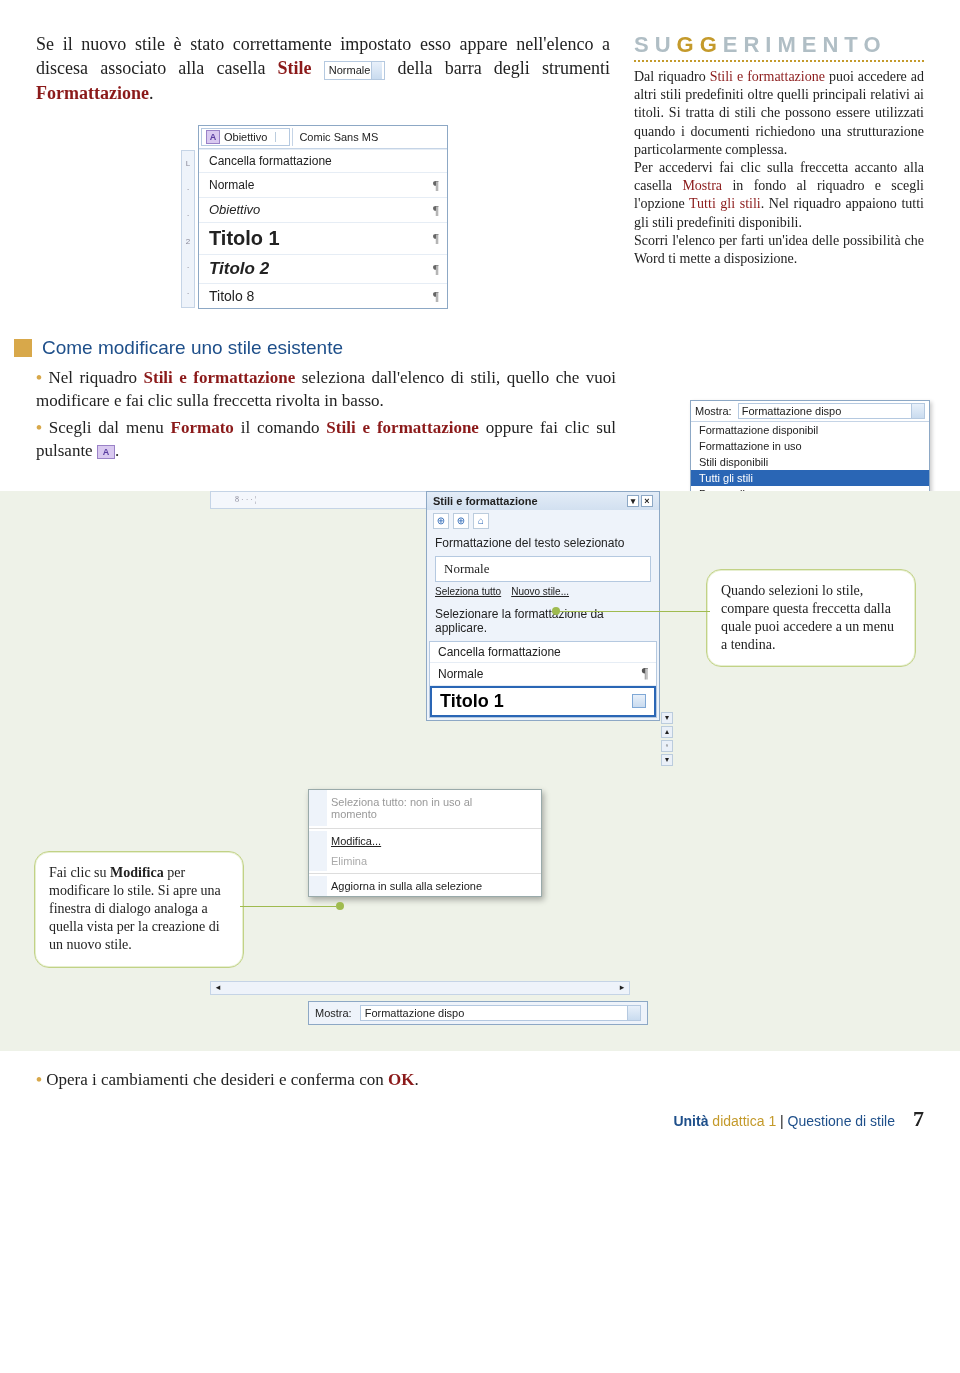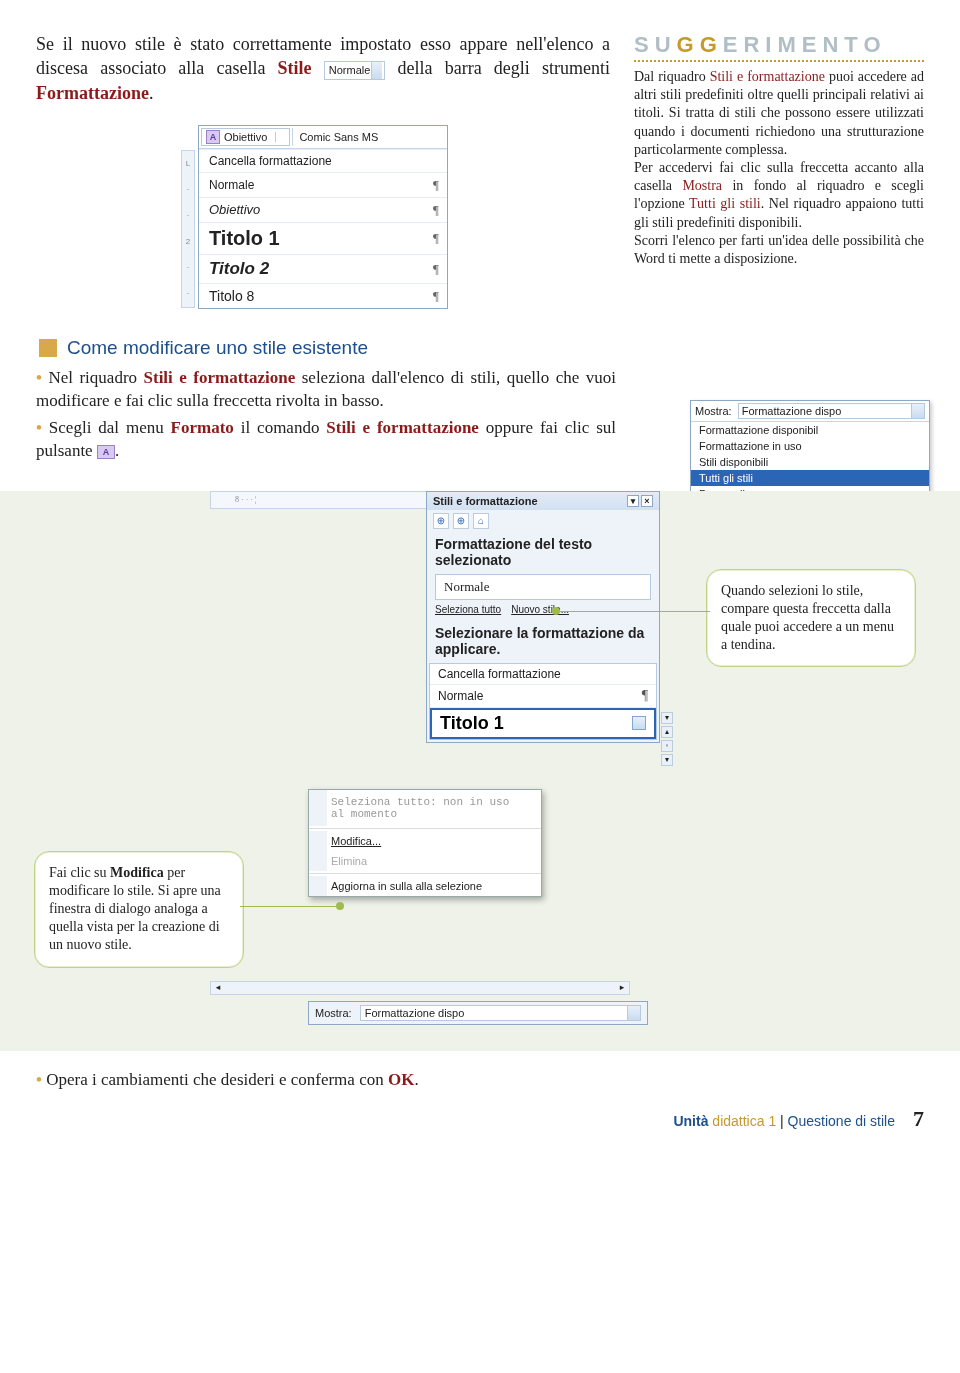--- a/index.html
+++ b/index.html
@@ -26,21 +26,21 @@
   .r-t1 { font-weight: bold; font-size: 20px; font-family: Arial, sans-serif; }
   .r-t2 { font-weight: bold; font-style: italic; font-size: 17px; font-family: Arial, sans-serif; }
   .r-t3 { font-size: 14px; font-family: Arial, sans-serif; }
 
   .sugg { width: 290px; }
   .sugg-title { font-family: Arial, sans-serif; font-weight: bold; font-size: 22px; letter-spacing: 6px; color: #b0bec5; }
   .sugg-title .gg { color: #c49a2b; }
   .dotline { border-top: 2px dotted #c49a2b; margin: 2px 0 6px; }
   .sugg-body { font-size: 14px; line-height: 1.3; text-align: justify; }
 
-  .sect-hdr { display: flex; align-items: center; gap: 10px; margin-top: 18px; margin-bottom: 8px; margin-left: 25px; }
+  .sect-hdr { display: flex; align-items: center; gap: 10px; margin-top: 18px; margin-bottom: 8px; }
   .sq { width: 18px; height: 18px; background: #d8a84a; margin-left: -22px; }
   .sect-title { color: #1e4f8a; font-family: Arial, sans-serif; font-size: 19px; }
   .bullet-line { font-size: 17px; line-height: 1.35; text-align: justify; margin-bottom: 4px; }
   .bullet-dot { color: #d8a84a; font-weight: bold; }
   .icon-small { display:inline-block; width:18px; height:14px; background:#d9c9f0; border:1px solid #9a82c7; vertical-align:middle; font-size:9px; text-align:center; color:#5a3da0; font-family:Arial; font-weight:bold; line-height:12px;}
 
   .mostra-dd { position: absolute; right: 30px; top: 400px; width: 240px; font-family: Tahoma, Arial, sans-serif; font-size: 11px; border: 1px solid #8da8c5; background: #fff; box-shadow: 2px 2px 4px rgba(0,0,0,.2); }
   .mostra-dd .top { display: flex; align-items: center; padding: 2px 4px; border-bottom:1px solid #c5d4e6; gap:6px;}
   .mostra-dd .top .fld { flex:1; border:1px solid #b5c9e0; padding:1px 3px; background:#fff; position:relative;}
   .mostra-dd .top .fld::after { content:""; position:absolute; right:0; top:0; bottom:0; width:12px; background:linear-gradient(#e8f0fa,#c9dbef); border-left:1px solid #b5c9e0;}
@@ -60,39 +60,39 @@
   .ld-l { top:411px; left:336px;}
 
   .wordwin { position: absolute; left: 210px; top: 0; width: 450px; }
   .w-ruler { height: 18px; background: #f4f7fc; border: 1px solid #c5d4e6; font-size: 8px; color:#889; padding-left: 24px; display:flex; align-items:center;}
   .taskpane { position: absolute; right: 0; top: 0; width: 234px; background: #eef3fa; border: 1px solid #8da8c5; font-family: Tahoma, Arial, sans-serif; }
   .tp-title { display:flex; align-items:center; justify-content:space-between; padding:3px 6px; font-size:11px; font-weight:bold; background: linear-gradient(#e3ecf7,#d2e0f0);}
   .tp-title .ctrls { display:flex; gap:2px;}
   .tp-title .xbtn { width:12px; height:12px; border:1px solid #8da8c5; font-size:9px; text-align:center; line-height:10px; background:#fff;}
   .tp-icons { padding:3px 6px; display:flex; gap:4px; }
   .tp-icons .ic { width:16px; height:16px; border:1px solid #bcd; background:#fff; font-size:10px; text-align:center; line-height:14px; color:#2a66b5;}
-  .tp-section { padding:4px 8px; font-size:14px; font-weight:bold; }
+  .tp-section { padding:4px 8px; font-size:12px; font-weight:normal; }
   .tp-fld { margin: 2px 8px; border:1px solid #b5c9e0; background:#fff; padding:4px 8px; font-size:12px; position:relative;}
   .tp-fld.big { font-family:'Times New Roman'; font-size:13px;}
   .tp-links { padding:2px 8px 6px; display:flex; gap:10px; font-size:10px; }
   .tp-links span { text-decoration: underline; color:#222; }
   .tp-list { margin: 2px 2px; background:#fff; border:1px solid #b5c9e0;}
   .tp-list .li { display:flex; justify-content:space-between; align-items:center; padding:3px 8px; border-bottom:1px solid #e6edf5;}
   .tp-list .li.curr { color:#000; font-family:Arial; font-size:18px; font-weight:bold; border:2px solid #2a66b5;}
   .tp-list .li.curr .arrow-ic { width:14px; height:14px; border:1px solid #7fa8d6; background:linear-gradient(#e8f0fa,#c9dbef); }
   .tp-list .li .pilcrow2 { font-family:'Times New Roman'; font-size:14px; color:#555;}
   .updown { position:absolute; right:-14px; top:220px; width:12px; display:flex; flex-direction:column; gap:2px;}
   .updown div { width:12px; height:12px; border:1px solid #bcd; background:#eaf0f8; font-size:8px; text-align:center;}
 
   .ctx-menu { position:absolute; left: 308px; top: 298px; width: 234px; background:#fff; border:1px solid #9aa; font-family:Tahoma,Arial,sans-serif; font-size:11px; box-shadow:2px 3px 6px rgba(0,0,0,.3);}
   .ctx-menu .mrow { padding:4px 22px; position:relative;}
   .ctx-menu .mrow.disabled { color:#aaa; }
   .ctx-menu .mrow.sep { border-top:1px solid #ddd; padding:0; height:0; margin:2px 0;}
   .ctx-menu .mrow .bar { position:absolute; left:0; top:0; bottom:0; width:18px; background:#eef3fa;}
-  .ctx-menu .mrow.disabled.first { padding-top:6px; padding-bottom:6px; color:#999;font-family:Liberation Mono, monospace;}
+  .ctx-menu .mrow.disabled.first { padding-top:6px; padding-bottom:6px; color:#999;}
 
   .mostra-bottom { position:absolute; left:308px; top:510px; width:340px; border:1px solid #8da8c5; background:#eef3fa; display:flex; align-items:center; padding:3px 6px; gap:8px; font-family:Tahoma,Arial,sans-serif; font-size:11px;}
   .mostra-bottom .mbsel { flex:1; border:1px solid #b5c9e0; background:#fff; padding:1px 4px; position:relative;}
   .mostra-bottom .mbsel::after { content:""; position:absolute; right:0; top:0; bottom:0; width:12px; background:linear-gradient(#e8f0fa,#c9dbef); border-left:1px solid #b5c9e0;}
   .hbar { position:absolute; left:210px; top:490px; right:330px; height:14px; border:1px solid #c5d4e6; background:#eef3fa; display:flex; justify-content:space-between; padding:0 2px;}
   .hbar .ar { width:10px; font-size:9px; text-align:center;}
 
   .footer { display:flex; justify-content:flex-end; align-items:baseline; gap:18px; padding: 10px 0 0; }
   .footer .unit { font-family: Arial, sans-serif; font-size: 14px; }
   .footer .unit .u1 { color:#1e4f8a; font-weight:bold;}

